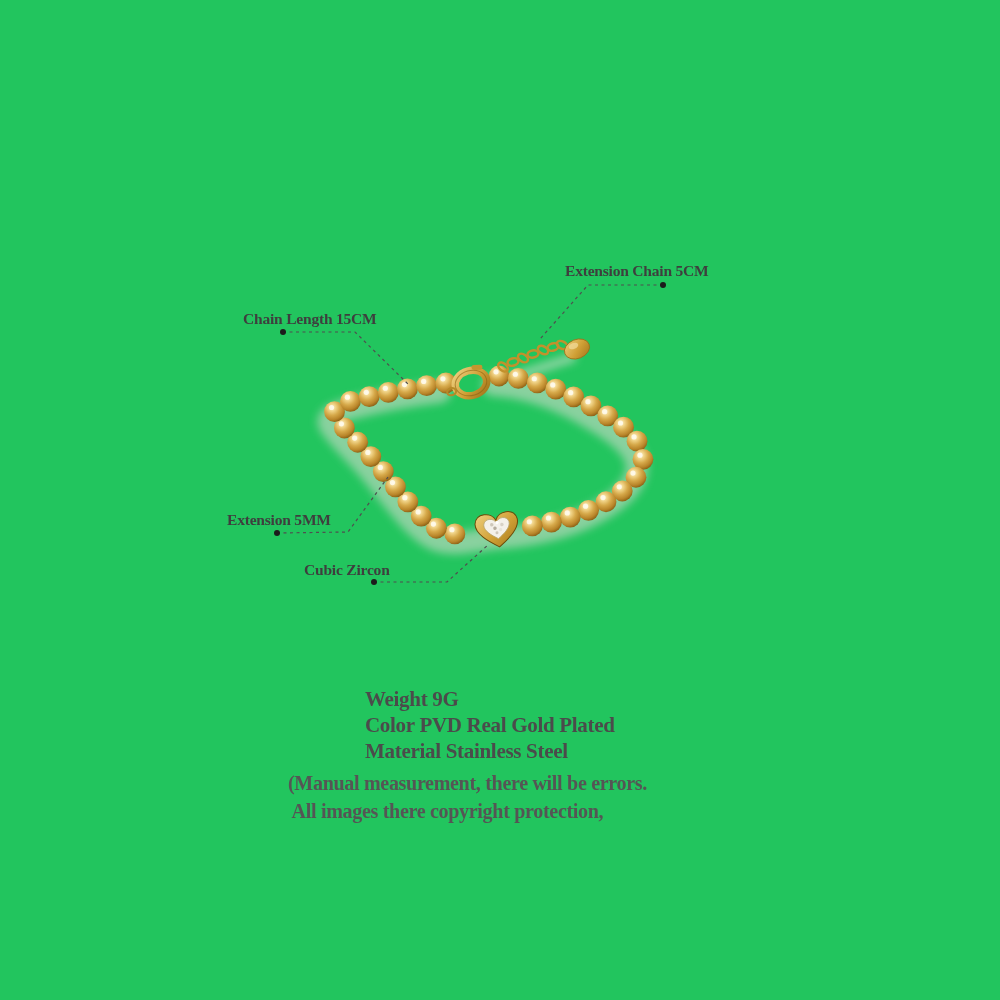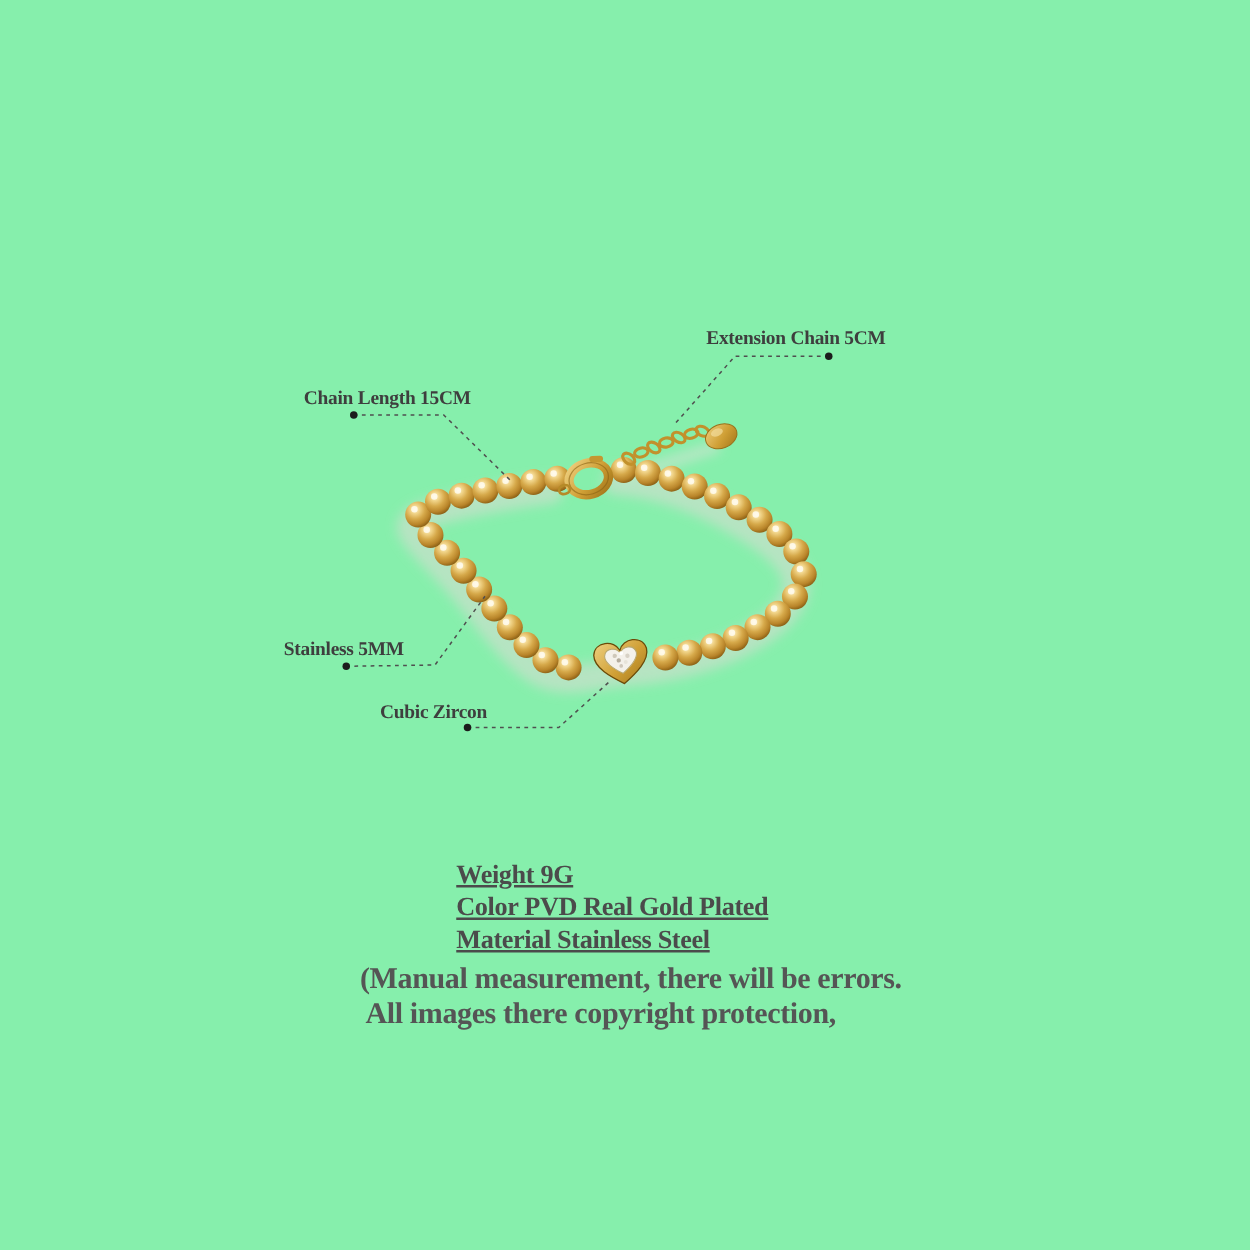--- a/index.html
+++ b/index.html
@@ -1,24 +1,24 @@
 <!DOCTYPE html>
 <html><head>
 <meta charset="utf-8">
 <style>
   html,body{margin:0;padding:0;background:#ffffff;}
-  #canvas{position:relative;width:1000px;height:1000px;background:#86efac;overflow:hidden;
+  #canvas{position:relative;width:1000px;height:1000px;background:#22c55e;overflow:hidden;
           font-family:"Liberation Serif", serif;}
   #bracelet-svg{position:absolute;left:0;top:0;width:1000px;height:1000px;}
   .callout{position:absolute;font-weight:bold;font-size:15.5px;line-height:1.1;
            color:#3e3e3e;letter-spacing:-0.2px;white-space:pre;}
   .specs{position:absolute;left:365px;top:686px;font-weight:bold;font-size:21px;
-         line-height:26px;color:#4b4b4b;letter-spacing:-0.3px;text-decoration:underline;}
+         line-height:26px;color:#4b4b4b;letter-spacing:-0.3px;}
   .specs div{white-space:pre;}
-  .disclaimer{position:absolute;left:288px;top:770px;font-weight:bold;font-size:24px;
+  .disclaimer{position:absolute;left:288px;top:770px;font-weight:bold;font-size:20px;
               line-height:27.5px;color:#555555;letter-spacing:-0.3px;}
   .disclaimer div{white-space:pre;}
 </style>
 </head>
 <body>
 
 <div id="canvas">
 
   <svg id="bracelet-svg" viewBox="0 0 1000 1000">
     <defs>
@@ -158,21 +158,21 @@
     <g fill="#1c1c1c">
       <circle cx="663" cy="285" r="3"></circle>
       <circle cx="283" cy="332" r="3"></circle>
       <circle cx="277" cy="533" r="3"></circle>
       <circle cx="374" cy="582" r="3"></circle>
     </g>
   </svg>
 
   <div class="callout" style="left:565px;top:262px">Extension Chain 5CM</div>
   <div class="callout" style="left:243px;top:310px">Chain Length 15CM</div>
-  <div class="callout" style="left:227px;top:511px">Stainless 5MM</div>
+  <div class="callout" style="left:227px;top:511px">Extension 5MM</div>
   <div class="callout" style="left:304px;top:561px">Cubic Zircon</div>
 
   <div class="specs">
     <div>Weight 9G</div>
     <div>Color PVD Real Gold Plated</div>
     <div>Material Stainless Steel</div>
   </div>
 
   <div class="disclaimer">
     <div>(Manual measurement, there will be errors.</div>

